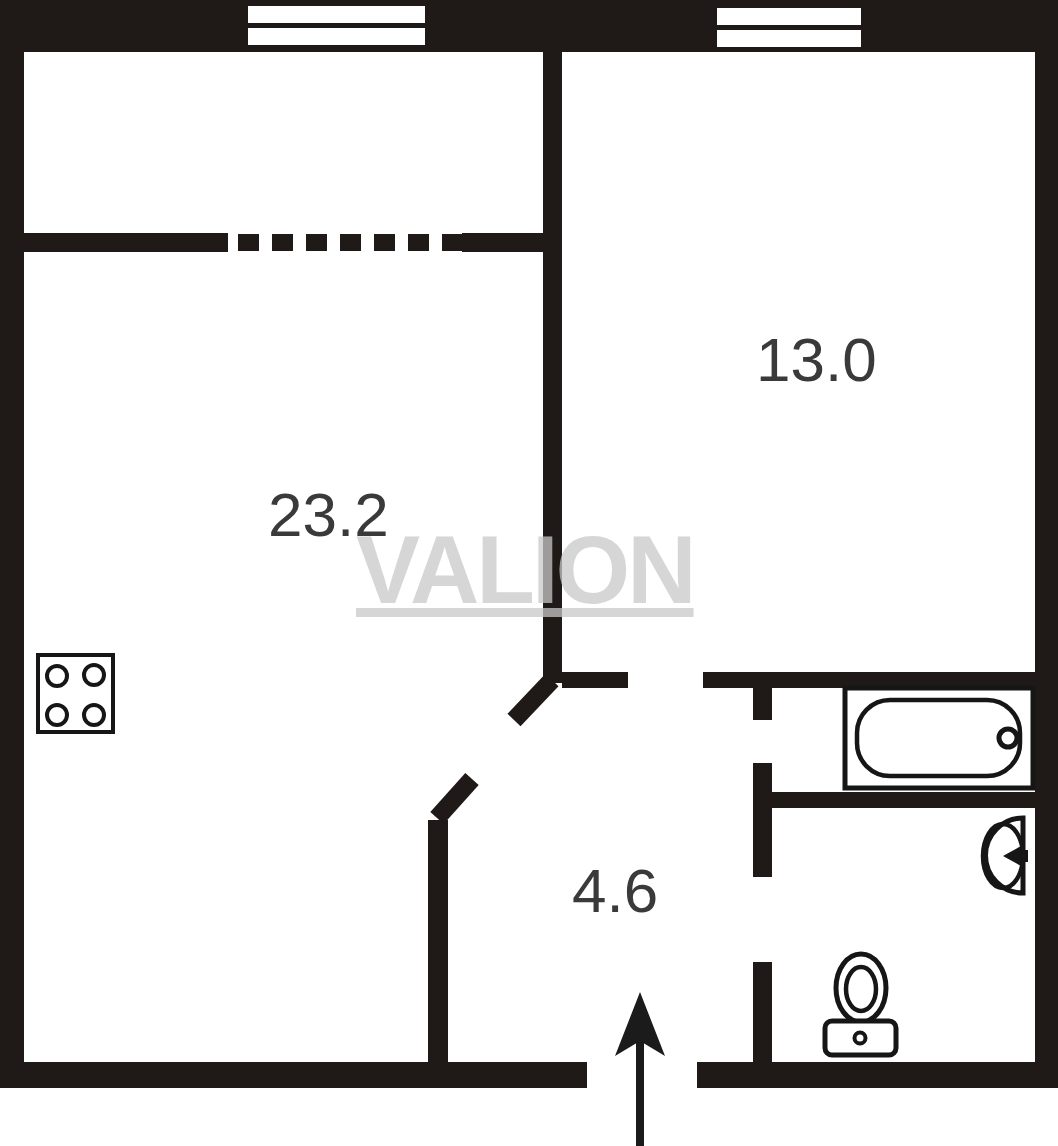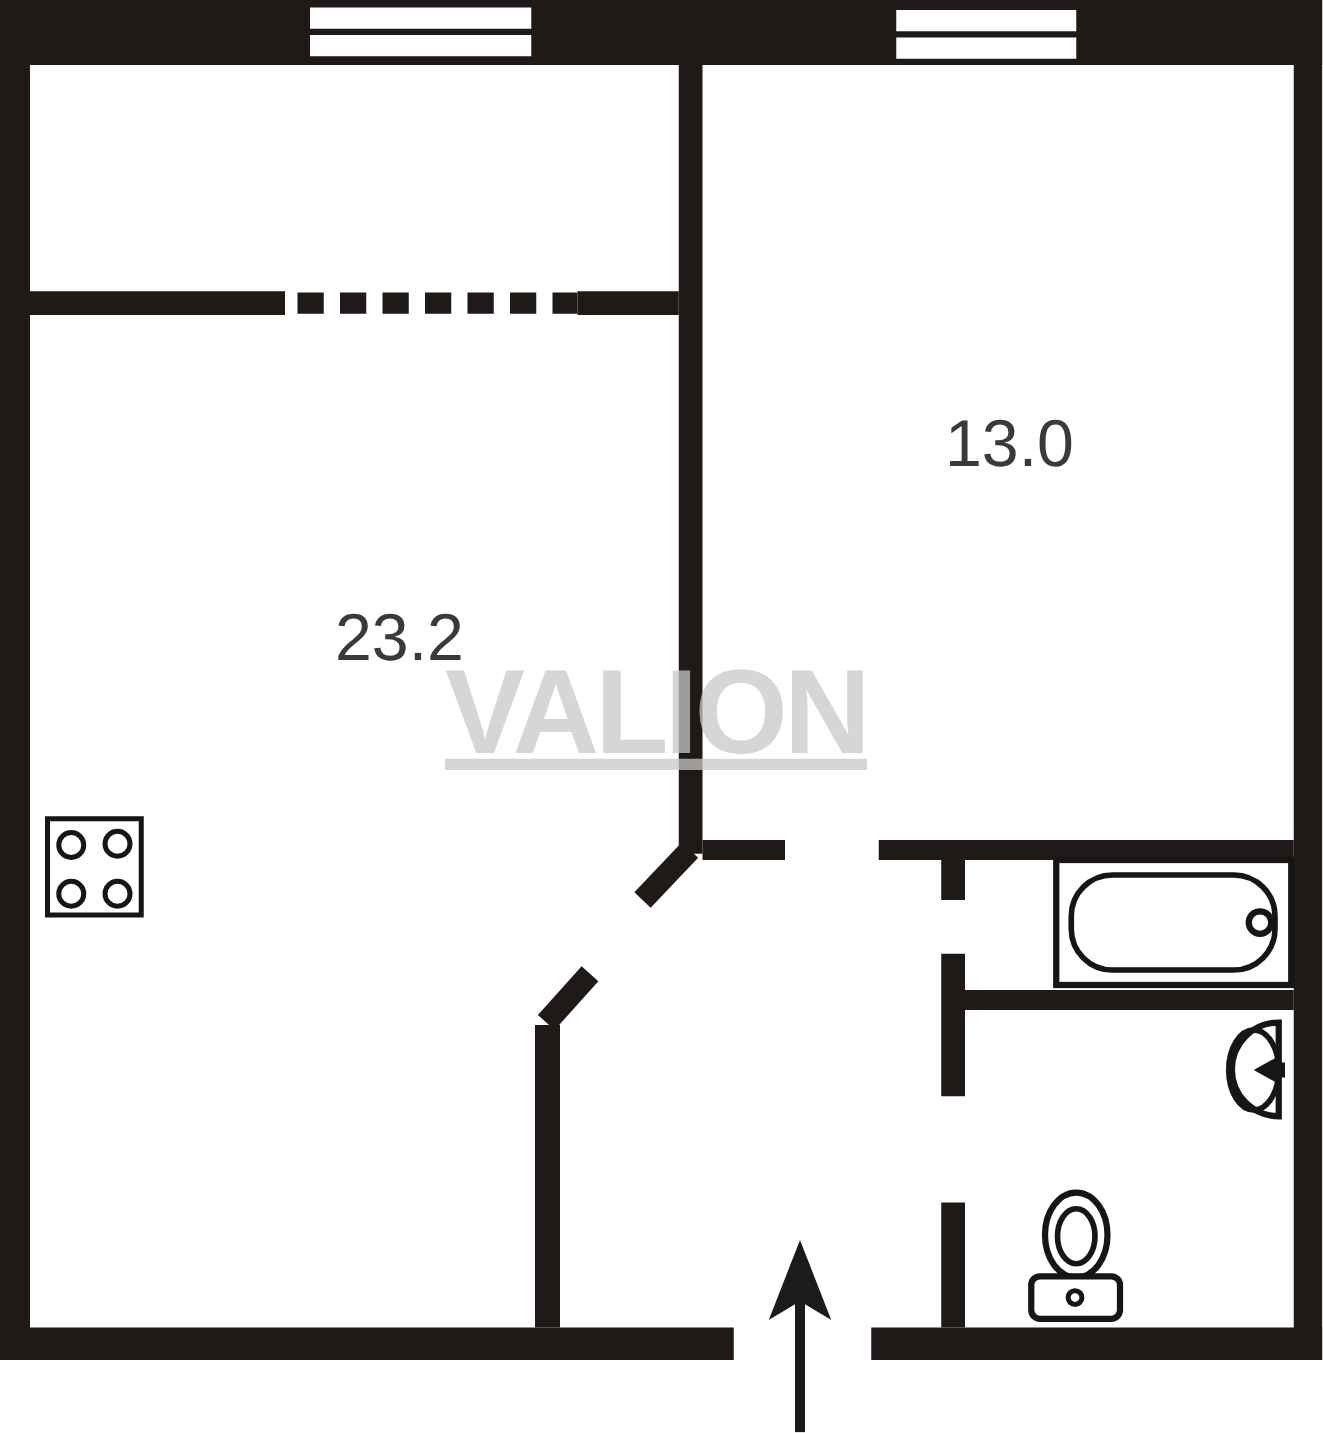--- a/index.html
+++ b/index.html
@@ -15,21 +15,21 @@
     overflow: hidden;
     font-family: "Liberation Sans", sans-serif;
   }
   .plan-svg {
     position: absolute;
     left: 0;
     top: 0;
   }
   .room-label {
     position: absolute;
-    font-size: 53px;
+    font-size: 62px;
     line-height: 1;
     color: #3a3a3a;
     white-space: nowrap;
     z-index: 2;
   }
   .watermark {
     position: absolute;
     left: 356px;
     top: 522px;
     font-size: 96px;
@@ -121,16 +121,17 @@
     </g>
 
     <g fill="#1b1b1b">
       <rect x="636" y="1038" width="8" height="108"></rect>
       <polygon points="640,992 665,1056 640,1041 615,1056"></polygon>
     </g>
   </svg>
 
   <div class="room-label lbl-152">23.2</div>
   <div class="room-label lbl-130">13.0</div>
+  <div class="room-label lbl-46">4.6</div>
 
   <div class="watermark">VALION</div>
 
 </div>
 
 </body></html>

